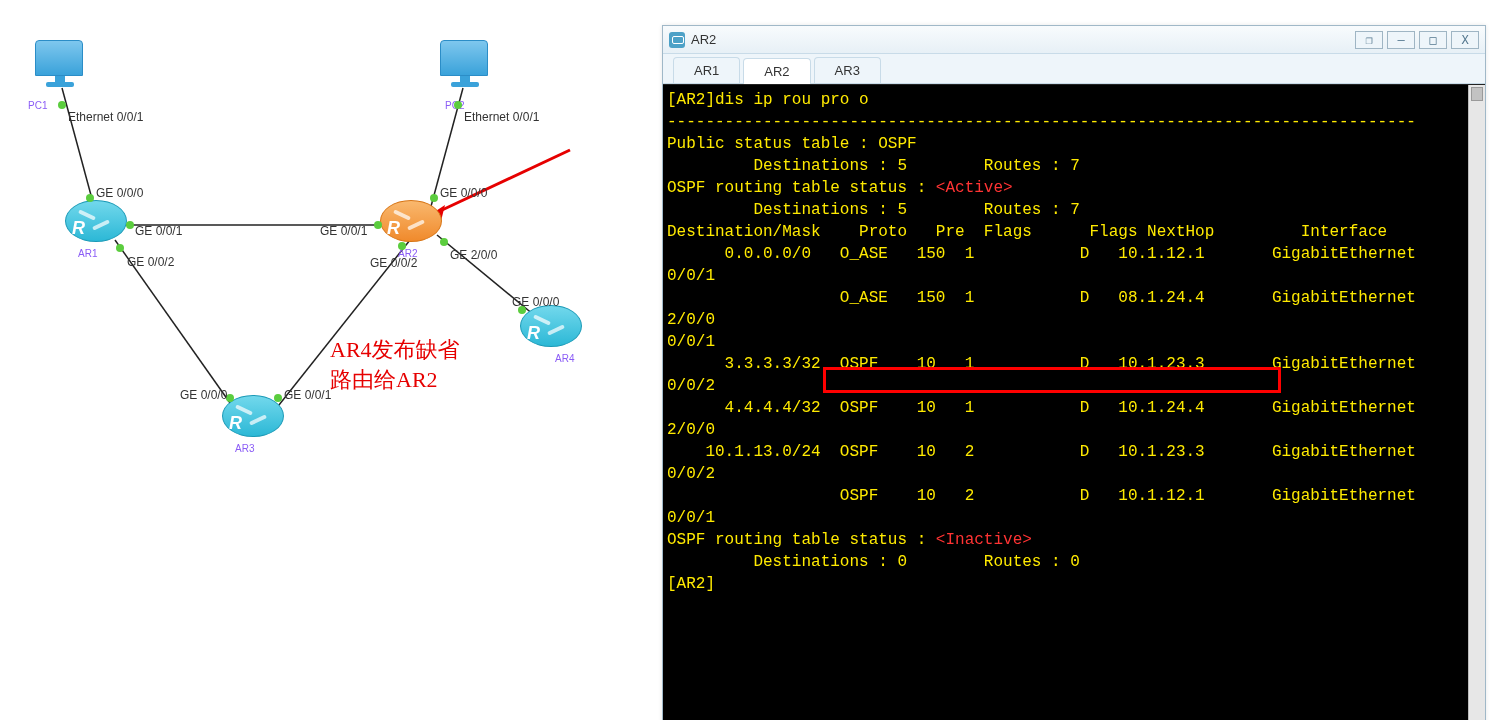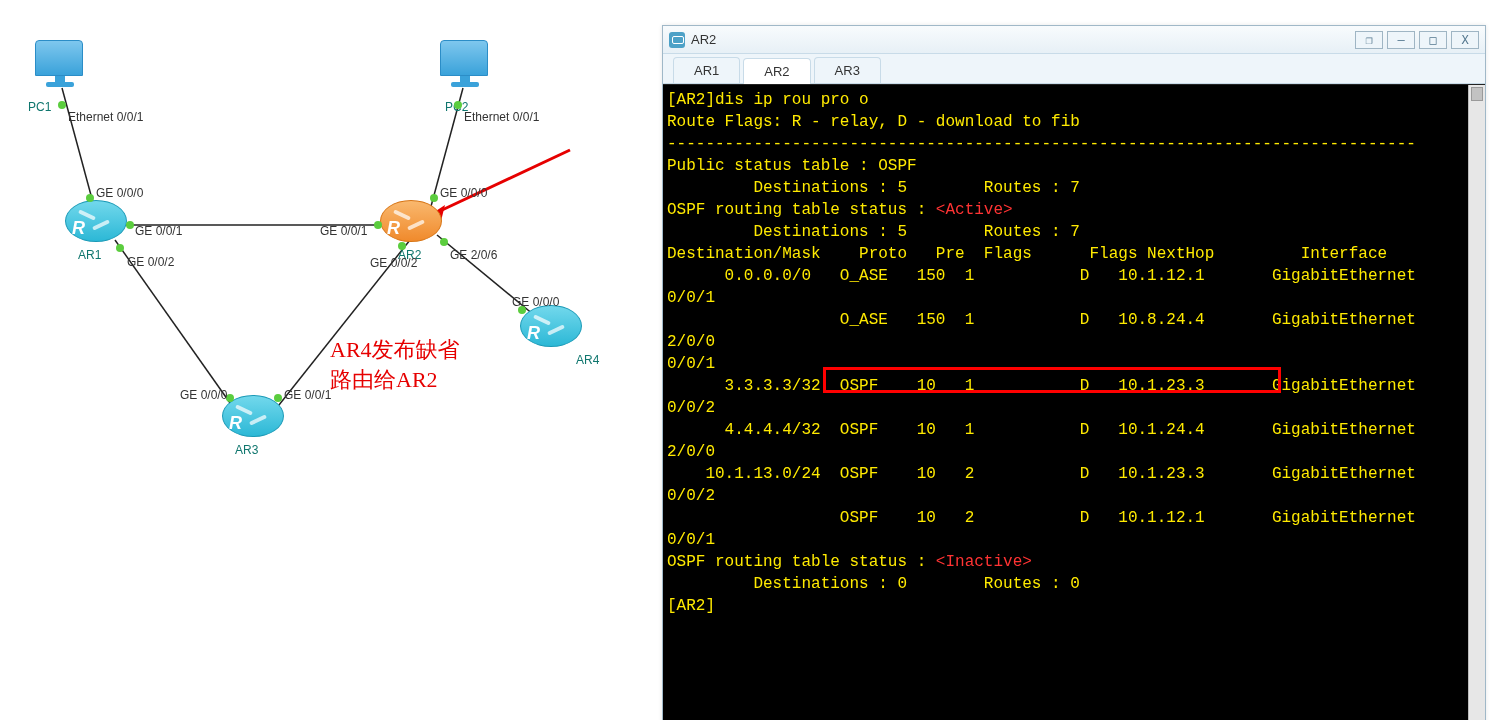--- a/index.html
+++ b/index.html
@@ -1,18 +1,18 @@
 <!DOCTYPE html>
 <html><head>
 <meta charset="utf-8">
 <style>
   * { box-sizing: border-box; margin: 0; padding: 0; }
   body { width: 1506px; height: 720px; background: #fff; font-family: Arial, sans-serif; position: relative; }
   .topology { position: absolute; left: 0; top: 0; width: 650px; height: 720px; }
-  .node-label { position: absolute; font-size: 12px; color: #0f766e; }
+  .node-label { position: absolute; font-size: 10px; color: #8b5cf6; }
   .if-label { position: absolute; font-size: 12px; color: #333; white-space: nowrap; }
   .dot { position: absolute; width: 8px; height: 8px; background:#5bcd3e; border-radius:50%; transform:translate(-50%,-50%);}
   .annotation { position: absolute; color: #e60000; font-size: 22px; font-family: "SimSun","Microsoft YaHei",serif; text-align:left; }
   .pc { position: absolute; width: 50px; height: 55px; }
   .monitor { width: 48px; height: 36px; background: linear-gradient(180deg,#7ec7ee,#3aa2da); border-radius: 4px 4px 0 0; border:1px solid #2b8dc7; }
   .stand { width: 10px; height: 6px; background:#3aa2da; margin:0 auto; }
   .base { width: 28px; height: 5px; background:#3aa2da; margin:0 auto; border-radius:2px; }
   .router { position:absolute; width:62px; height:42px; border-radius:50%; background:linear-gradient(180deg,#72d8ec,#2cb8d6); border:1px solid #1a9ab7; }
   .router.orange { background:linear-gradient(180deg,#f9b86e,#f08a2c); border:1px solid #d87515; }
   .router::before,.router::after{content:"";position:absolute;background:rgba(255,255,255,.7);width:18px;height:4px;border-radius:2px;}
@@ -81,37 +81,37 @@
   <div class="node-label" style="left:398px;top:248px">AR2</div>
 
   <div class="router" style="left:222px;top:395px">
       <span class="r-letter">R</span>
     </div>
   <div class="node-label" style="left:235px;top:443px">AR3</div>
 
   <div class="router" style="left:520px;top:305px">
       <span class="r-letter">R</span>
     </div>
-  <div class="node-label" style="left:576px;top:353px">AR4</div>
+  <div class="node-label" style="left:555px;top:353px">AR4</div>
 
   <span class="dot" style="left:90px;top:198px"></span>
   <div class="if-label" style="left:96px;top:186px">GE 0/0/0</div>
   <span class="dot" style="left:130px;top:225px"></span>
   <div class="if-label" style="left:135px;top:224px">GE 0/0/1</div>
   <span class="dot" style="left:120px;top:248px"></span>
   <div class="if-label" style="left:127px;top:255px">GE 0/0/2</div>
 
   <span class="dot" style="left:434px;top:198px"></span>
   <div class="if-label" style="left:440px;top:186px">GE 0/0/0</div>
   <span class="dot" style="left:378px;top:225px"></span>
   <div class="if-label" style="left:320px;top:224px">GE 0/0/1</div>
   <span class="dot" style="left:402px;top:246px"></span>
   <div class="if-label" style="left:370px;top:256px">GE 0/0/2</div>
   <span class="dot" style="left:444px;top:242px"></span>
-  <div class="if-label" style="left:450px;top:248px">GE 2/0/6</div>
+  <div class="if-label" style="left:450px;top:248px">GE 2/0/0</div>
 
   <span class="dot" style="left:230px;top:398px"></span>
   <div class="if-label" style="left:180px;top:388px">GE 0/0/0</div>
   <span class="dot" style="left:278px;top:398px"></span>
   <div class="if-label" style="left:284px;top:388px">GE 0/0/1</div>
 
   <span class="dot" style="left:522px;top:310px"></span>
   <div class="if-label" style="left:512px;top:295px">GE 0/0/0</div>
 
   <div class="annotation" style="left:330px;top:335px">
@@ -131,33 +131,32 @@
       <div class="win-btn">X</div>
     </div>
   </div>
   <div class="tabstrip">
     <div class="tab">AR1</div>
     <div class="tab active">AR2</div>
     <div class="tab">AR3</div>
   </div>
   <div class="terminal">
     <div class="line">[AR2]dis ip rou pro o</div>
-    <div class="line">Route Flags: R - relay, D - download to fib</div>
     <div class="line">------------------------------------------------------------------------------</div>
     <div class="line">Public status table : OSPF</div>
     <div class="line">         Destinations : 5        Routes : 7</div>
     <div class="line"></div>
     <div class="line"><span>OSPF routing table status : </span><span class="red">&lt;Active&gt;</span></div>
     <div class="line">         Destinations : 5        Routes : 7</div>
     <div class="line"></div>
     <div class="line">Destination/Mask    Proto   Pre  Flags      Flags NextHop         Interface</div>
     <div class="line"></div>
     <div class="line">      0.0.0.0/0   O_ASE   150  1           D   10.1.12.1       GigabitEthernet</div>
     <div class="line">0/0/1</div>
-    <div class="line">                  O_ASE   150  1           D   10.8.24.4       GigabitEthernet</div>
+    <div class="line">                  O_ASE   150  1           D   08.1.24.4       GigabitEthernet</div>
     <div class="line">2/0/0</div>
     <div class="line">0/0/1</div>
     <div class="line">      3.3.3.3/32  OSPF    10   1           D   10.1.23.3       GigabitEthernet</div>
     <div class="line">0/0/2</div>
     <div class="line">      4.4.4.4/32  OSPF    10   1           D   10.1.24.4       GigabitEthernet</div>
     <div class="line">2/0/0</div>
     <div class="line">    10.1.13.0/24  OSPF    10   2           D   10.1.23.3       GigabitEthernet</div>
     <div class="line">0/0/2</div>
     <div class="line">                  OSPF    10   2           D   10.1.12.1       GigabitEthernet</div>
     <div class="line">0/0/1</div>

